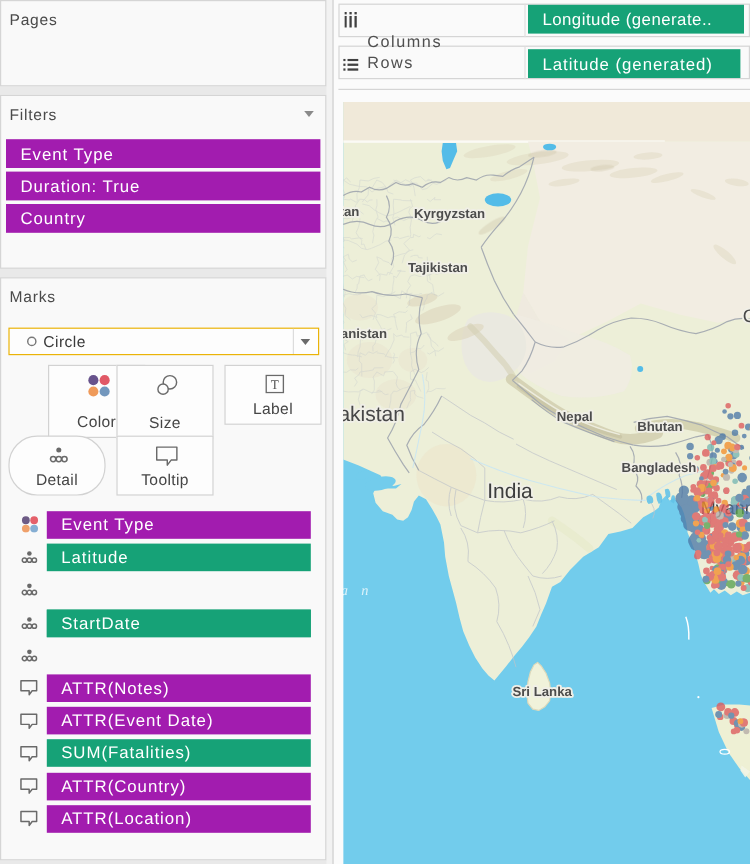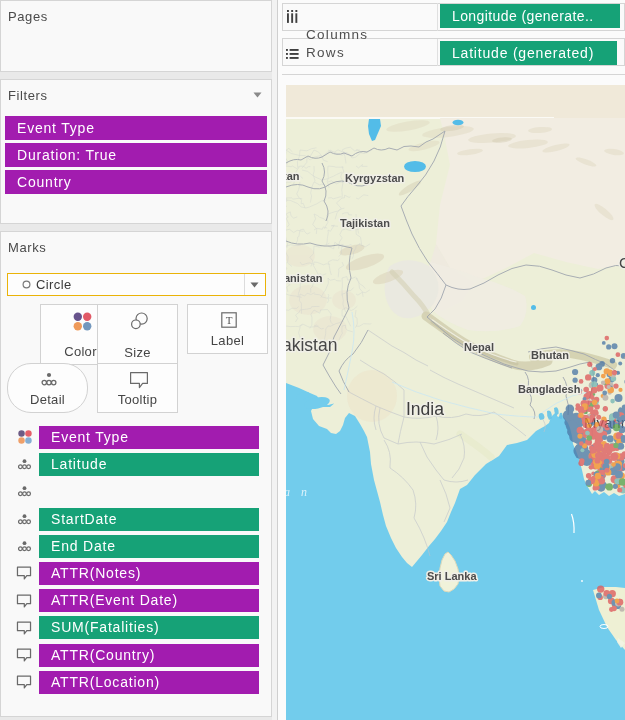--- a/index.html
+++ b/index.html
@@ -141,21 +141,20 @@
       <circle cx="10" cy="10.6" r="2.5" fill="none" stroke="#6a6a6a" stroke-width="1.7"></circle>
       <circle cx="15.6" cy="10.6" r="2.5" fill="none" stroke="#6a6a6a" stroke-width="1.7"></circle>
     </svg>
 <div class="pill green" style="left:38px;top:276px;width:220px;height:23px;line-height:23px;padding-left:12px;">StartDate</div>
 <svg class="micon" style="left:15.5px;top:309px" width="15" height="11" viewBox="0 0 20 15">
       <circle cx="10" cy="3" r="2.6" fill="#6a6a6a"></circle>
       <circle cx="4.4" cy="10.6" r="2.5" fill="none" stroke="#6a6a6a" stroke-width="1.7"></circle>
       <circle cx="10" cy="10.6" r="2.5" fill="none" stroke="#6a6a6a" stroke-width="1.7"></circle>
       <circle cx="15.6" cy="10.6" r="2.5" fill="none" stroke="#6a6a6a" stroke-width="1.7"></circle>
     </svg>
-<div class="pill green" style="left:38px;top:303px;width:220px;height:23px;line-height:23px;padding-left:12px;">End Date</div>
 <svg class="micon" style="left:14.5px;top:334px" width="16" height="14" viewBox="0 0 20 18">
       <path d="M1.6 1.6 H18.4 V12.4 H13.6 L10.4 16.6 V12.4 H1.6 Z" fill="none" stroke="#6a6a6a" stroke-width="1.6" stroke-linejoin="round"></path>
     </svg>
 <div class="pill blue" style="left:38px;top:330px;width:220px;height:23px;line-height:23px;padding-left:12px;">ATTR(Notes)</div>
 <svg class="micon" style="left:14.5px;top:362px" width="16" height="14" viewBox="0 0 20 18">
       <path d="M1.6 1.6 H18.4 V12.4 H13.6 L10.4 16.6 V12.4 H1.6 Z" fill="none" stroke="#6a6a6a" stroke-width="1.6" stroke-linejoin="round"></path>
     </svg>
 <div class="pill blue" style="left:38px;top:357px;width:220px;height:23px;line-height:23px;padding-left:12px;">ATTR(Event Date)</div>
 <svg class="micon" style="left:14.5px;top:389px" width="16" height="14" viewBox="0 0 20 18">
       <path d="M1.6 1.6 H18.4 V12.4 H13.6 L10.4 16.6 V12.4 H1.6 Z" fill="none" stroke="#6a6a6a" stroke-width="1.6" stroke-linejoin="round"></path>

